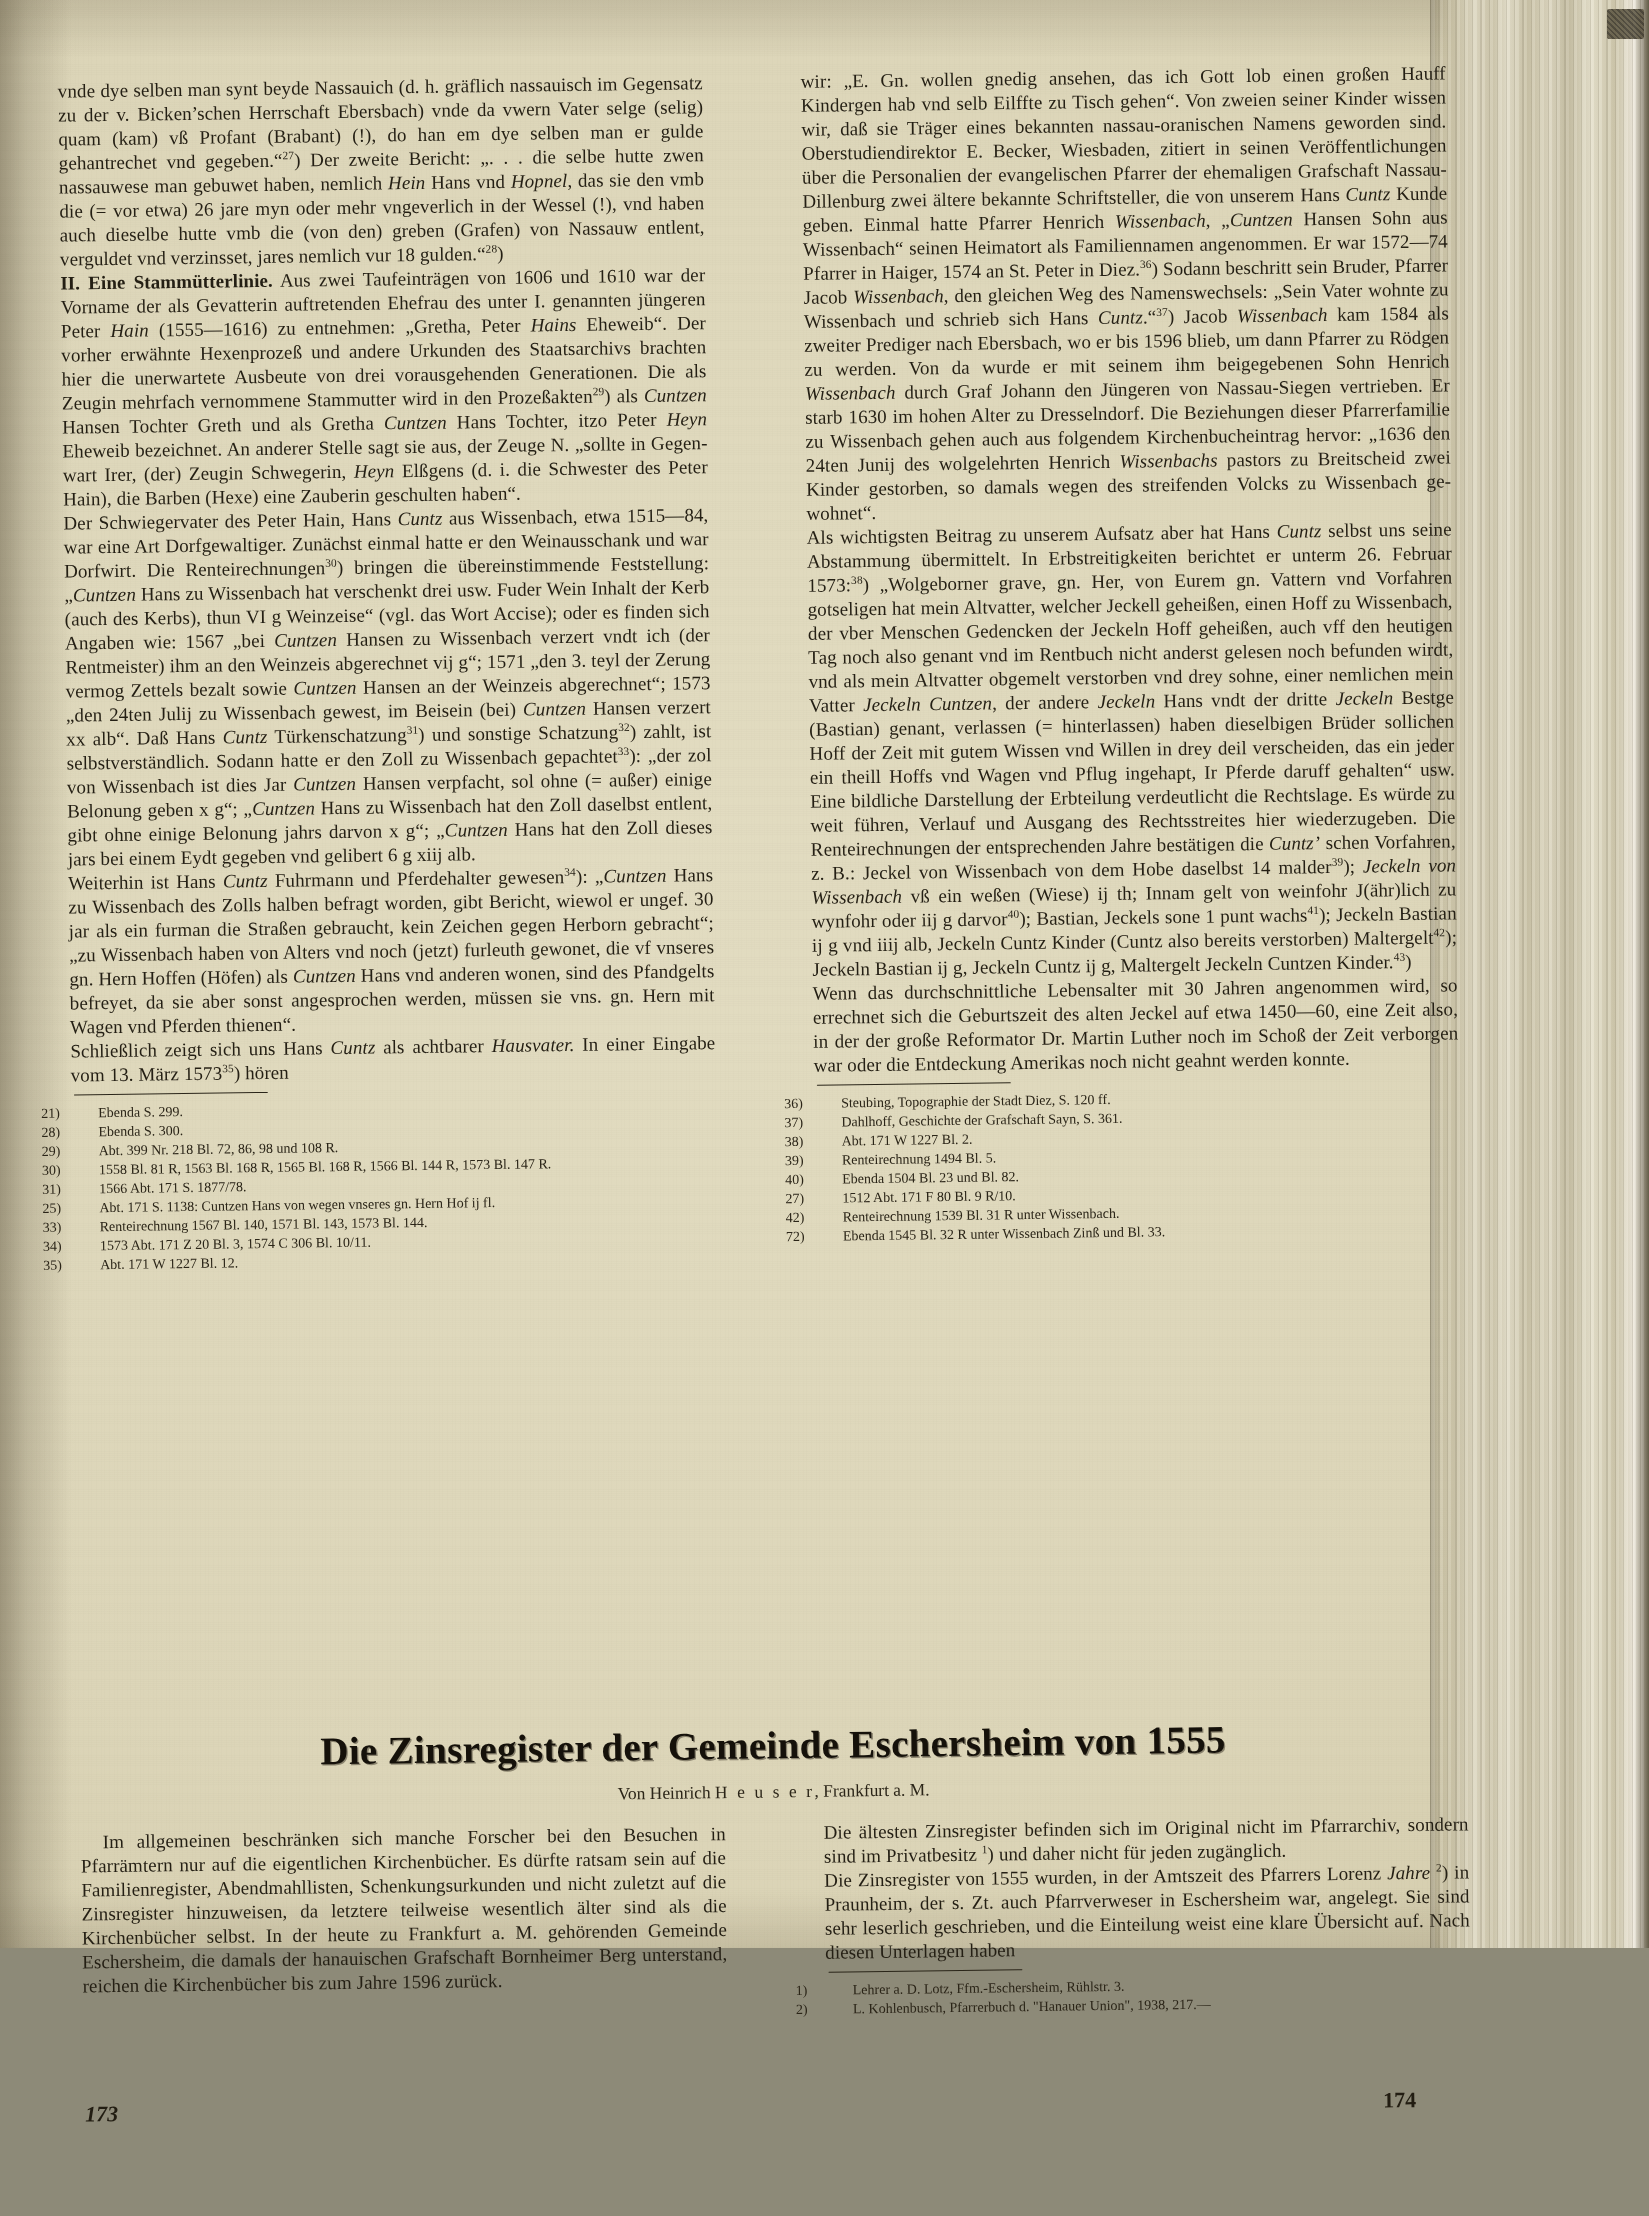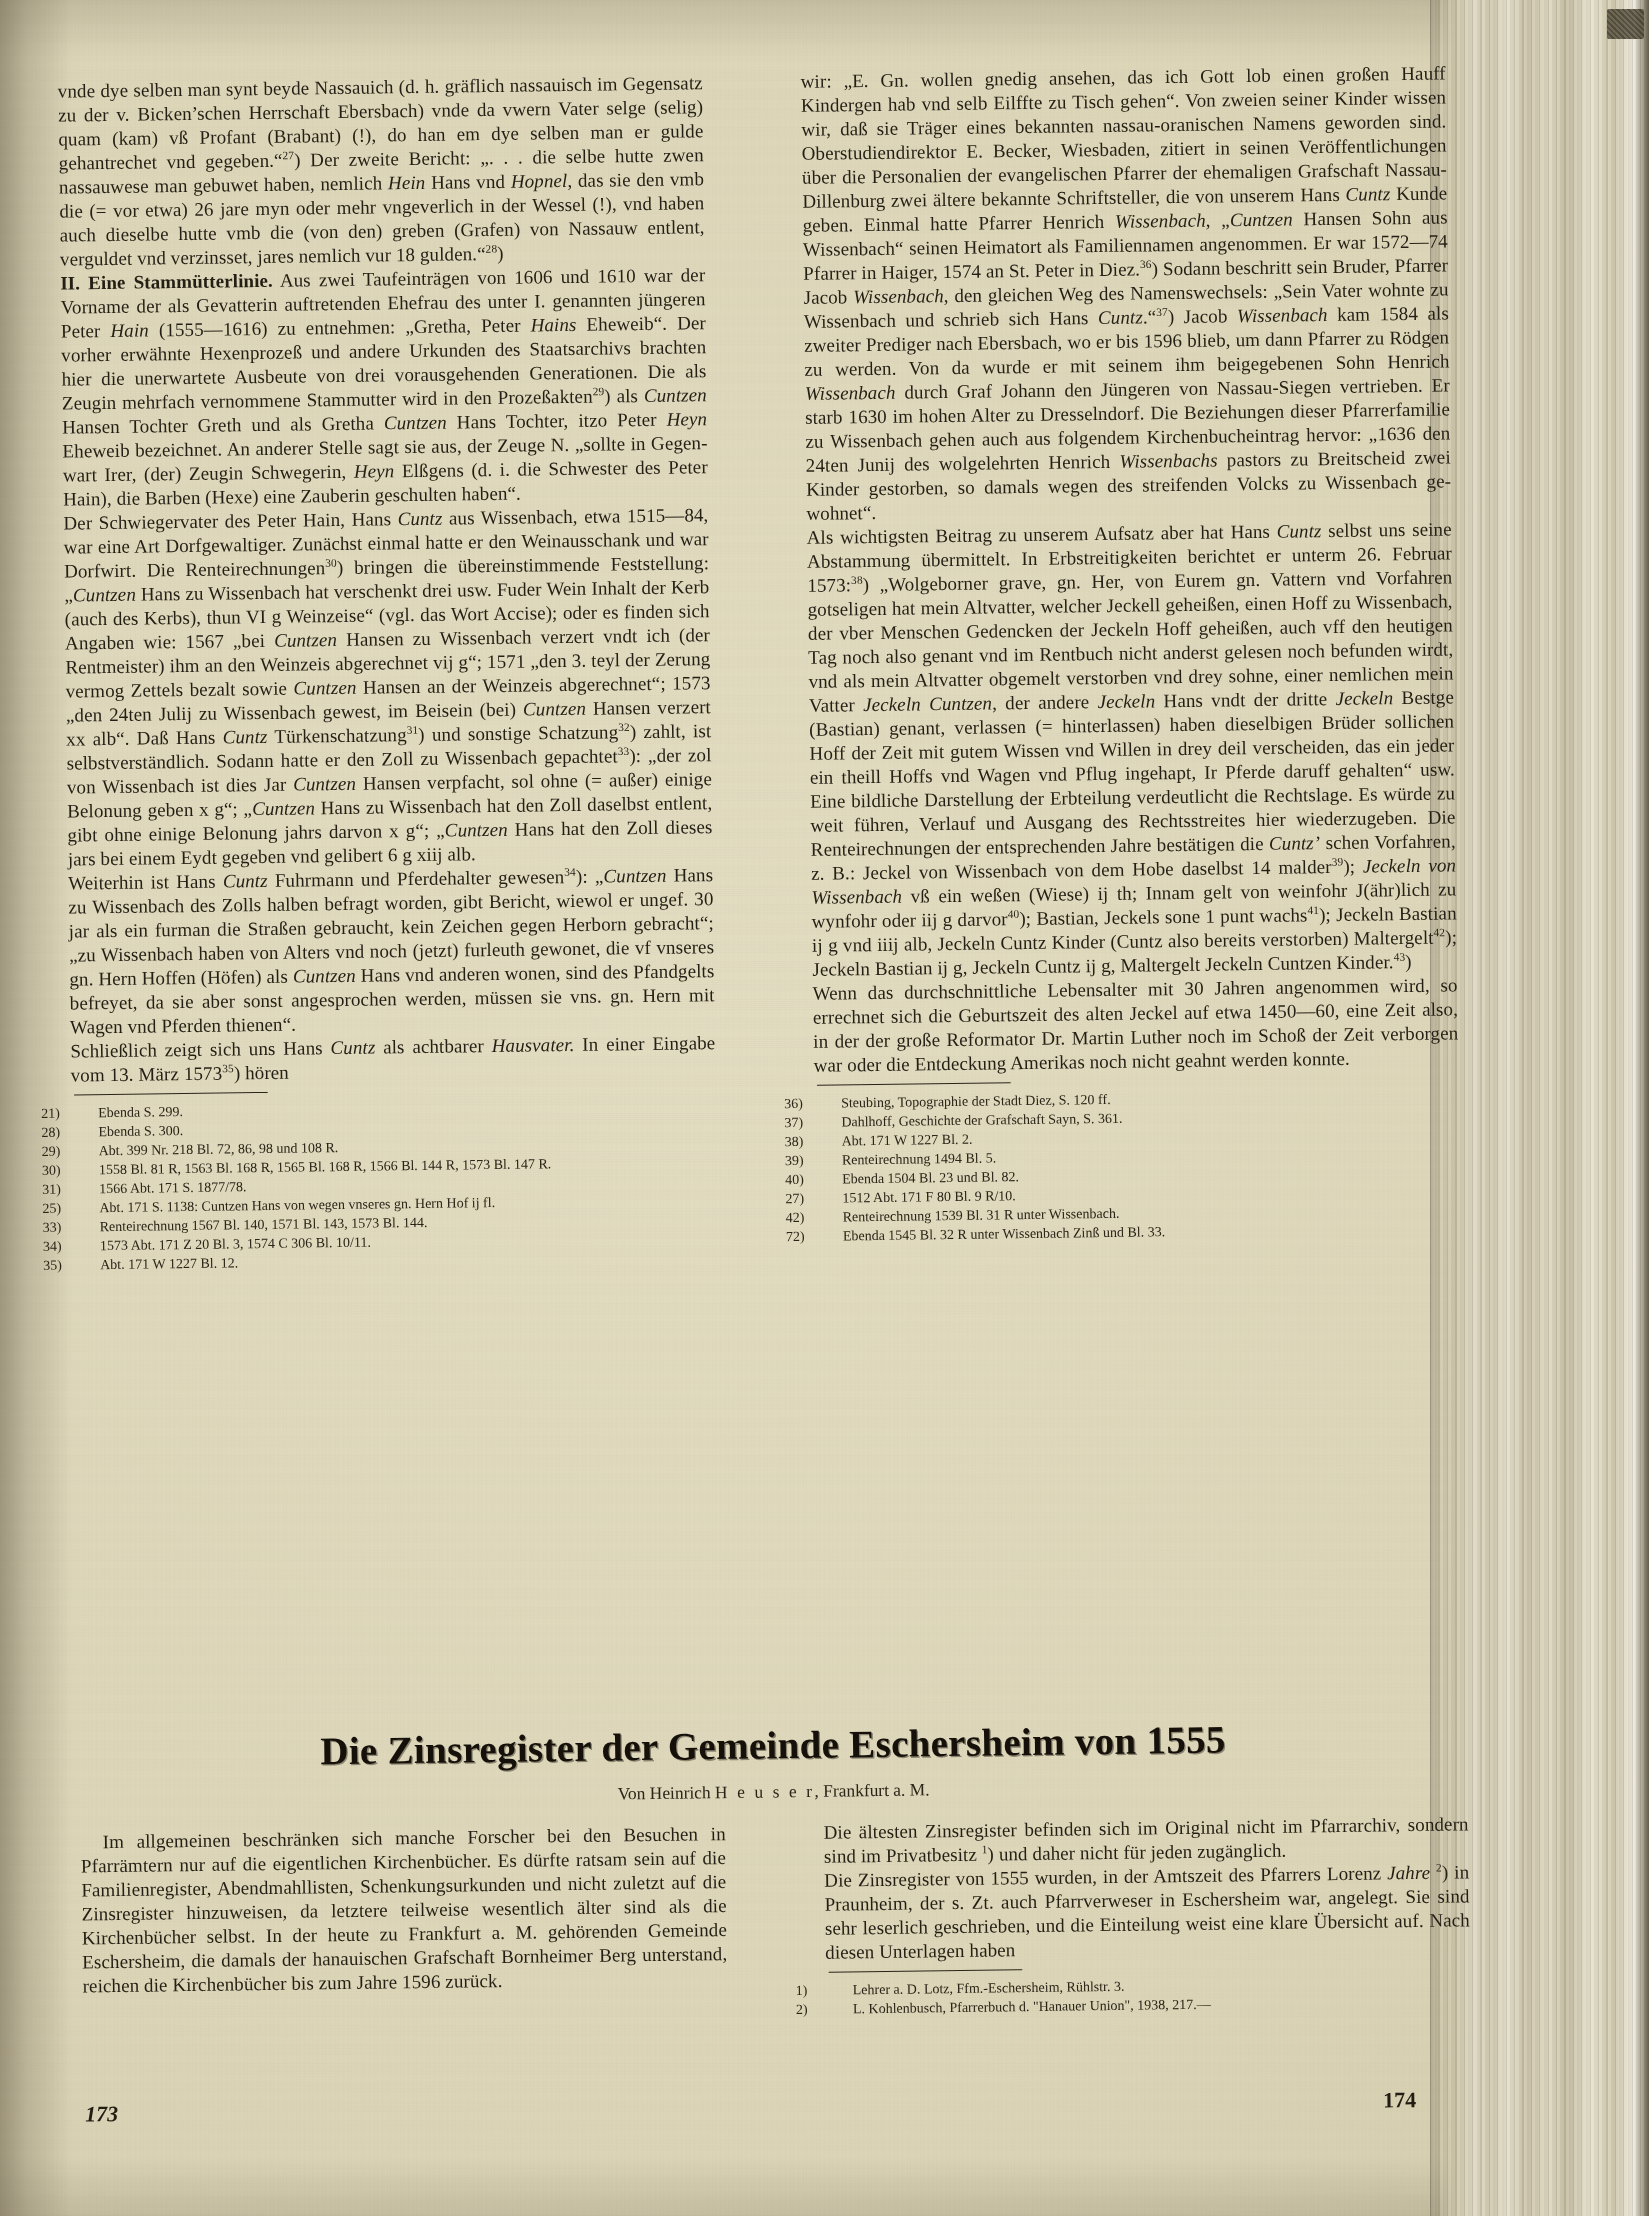--- a/index.html
+++ b/index.html
@@ -6,21 +6,21 @@
   html, body {
     margin: 0; padding: 0;
     width: 1649px; height: 2216px;
     overflow: hidden;
     background: #8d8a78;
   }
 
   
   #scan {
     position: absolute; inset: 0;
-    width: 1649px; height: 2216px;
+    width: 1649px; height: 1948px;
     background:
       linear-gradient(90deg, rgba(120,110,85,.30) 0px, rgba(120,110,85,.06) 26px, rgba(0,0,0,0) 77px),
       linear-gradient(180deg, rgba(110,100,78,.22) 0px, rgba(0,0,0,0) 58px),
       linear-gradient(0deg, rgba(110,100,78,.20) 0px, rgba(0,0,0,0) 58px),
       radial-gradient(140% 110% at 40% 45%, #e2dcc1 0%, #dcd5b8 45%, #cfc7a6 78%, #bdb492 100%);
   }
 
   
   #grain {
     position: absolute; inset: 0;

